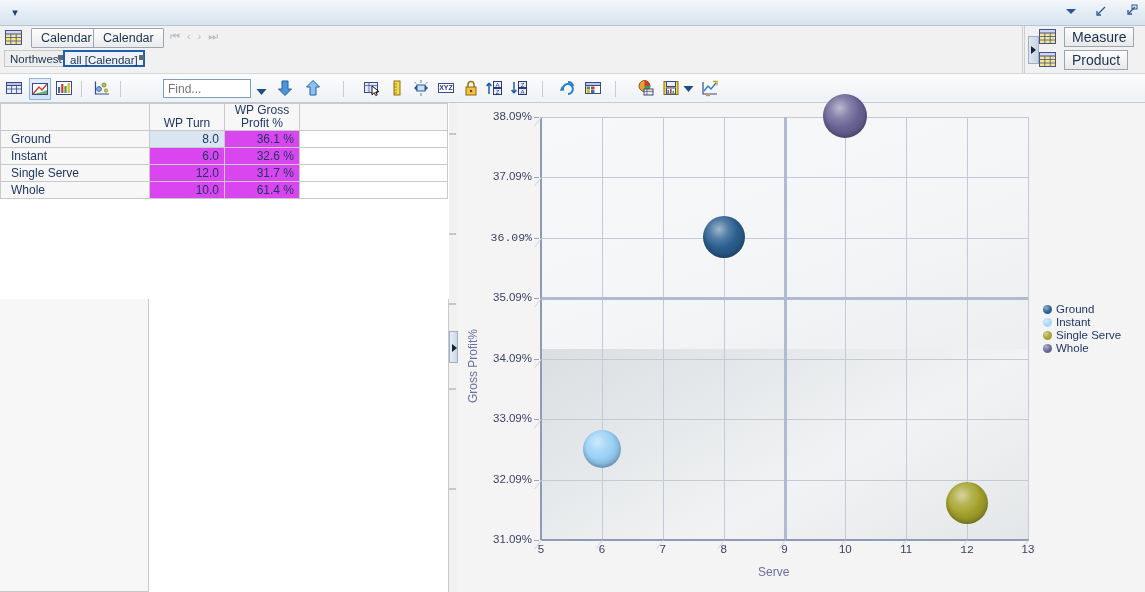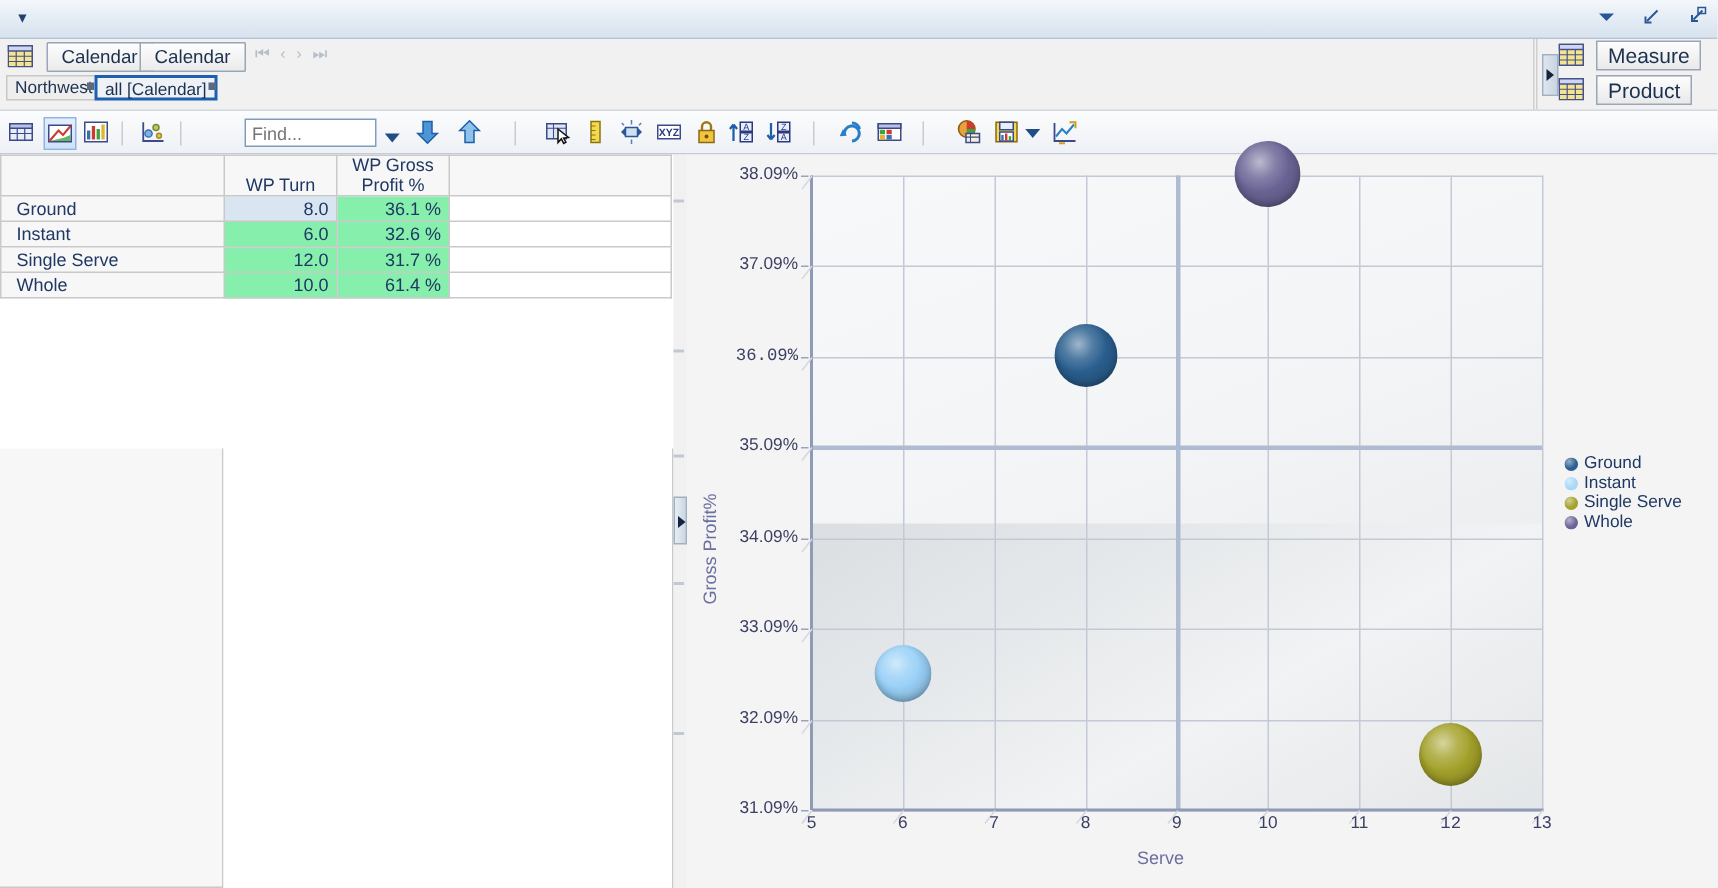--- a/index.html
+++ b/index.html
@@ -111,21 +111,21 @@
   }
   .col-label{width:149px;}
   .col-num{width:75px;}
   .col-pct{width:75px;}
   .col-blank{width:148px;}
   thead th{
     background:#f7f7f7;text-align:center;vertical-align:bottom;height:37px;
     padding-bottom:3px;line-height:13px;
   }
   tbody td.lbl{background:#f7f7f7;text-align:left;padding-left:10px;}
-  tbody td.val{background:#86efac;text-align:right;padding-right:5px;}
+  tbody td.val{background:#d946ef;text-align:right;padding-right:5px;}
   tbody td.val.sel{background:#dae5f2;}
   tbody td.blank{background:#fff;}
   .tail-left{
     position:absolute;left:0;top:196px;width:149px;height:293px;
     background:#f7f7f7;border-right:1px solid #c9c9c9;border-bottom:1px solid #c9c9c9;box-sizing:border-box;
   }
   .tail-right{
     position:absolute;left:149px;top:196px;width:300px;height:293px;
     background:#fff;border-right:1px solid #c9c9c9;box-sizing:border-box;
   }

